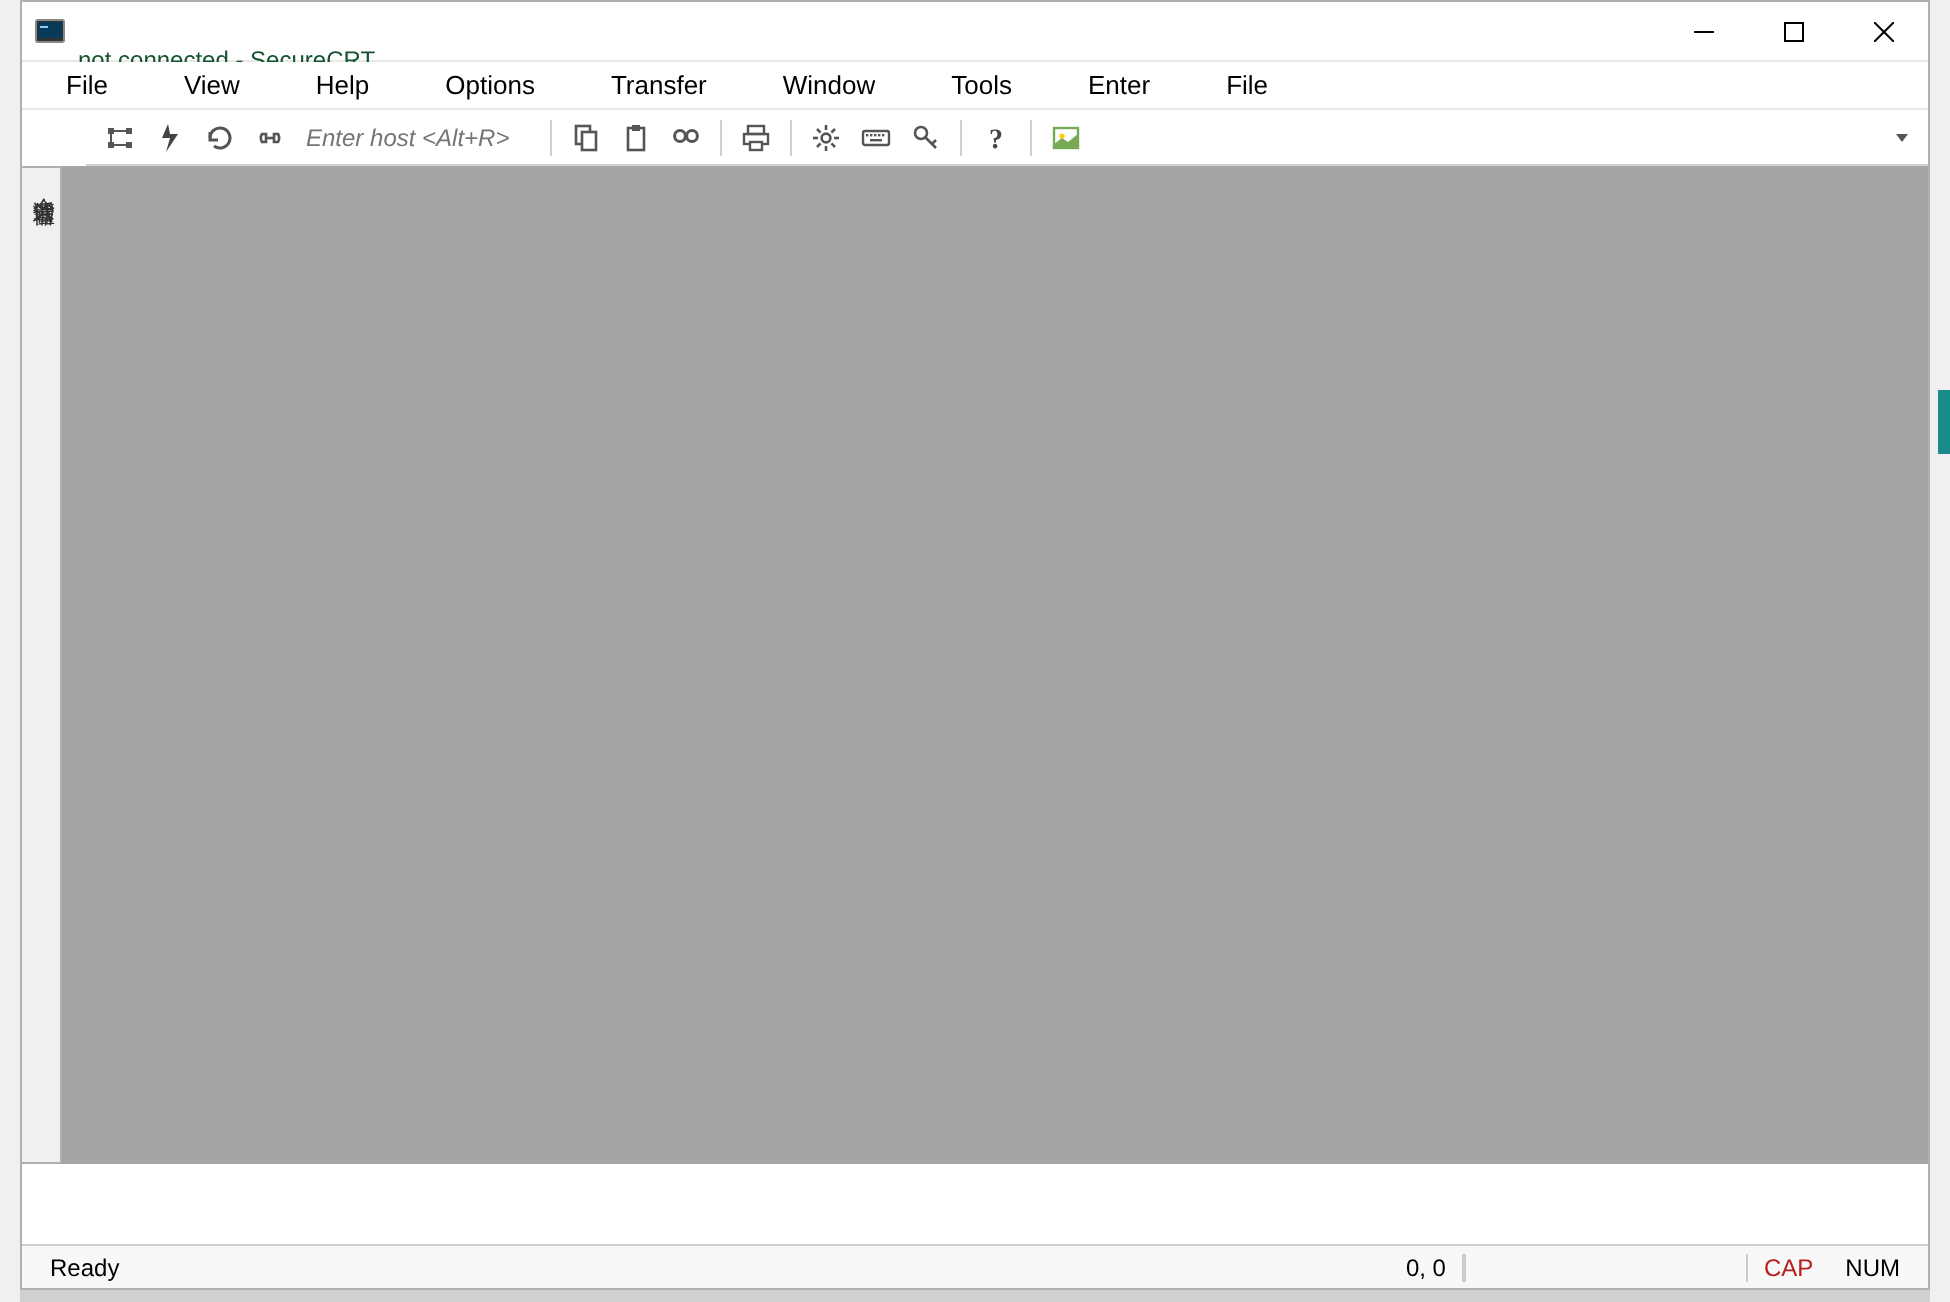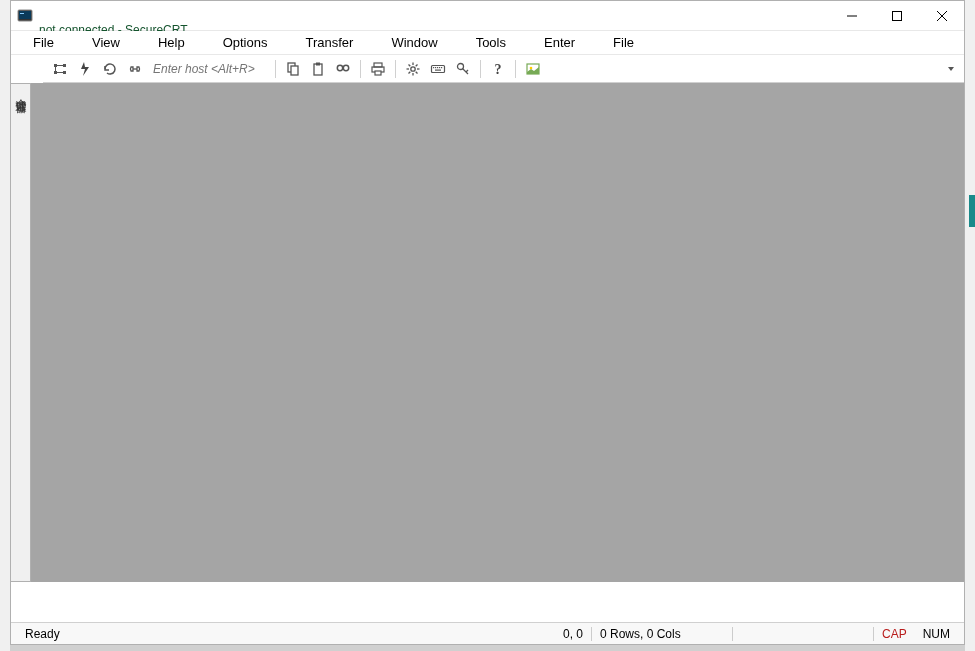--- a/index.html
+++ b/index.html
@@ -344,21 +344,20 @@
       <span class="side-tab-label">会话管理器</span>
     </div>
     <div class="terminal-area"></div>
   </div>
 
   <div class="statusbar">
     <div class="status-cell status-left">Ready</div>
     <div class="status-spacer"></div>
     <div class="status-cell">0, 0</div>
     <div class="status-sep"></div>
-    <div class="status-cell" style="width:140px">0 Rows, 0 Cols</div>
     <div class="status-sep"></div>
     <div class="status-cell" style="width:140px"></div>
     <div class="status-sep"></div>
     <div class="status-cell status-dim">CAP</div>
     <div class="status-cell">NUM</div>
   </div>
 
 </div>
 
 </body></html>

